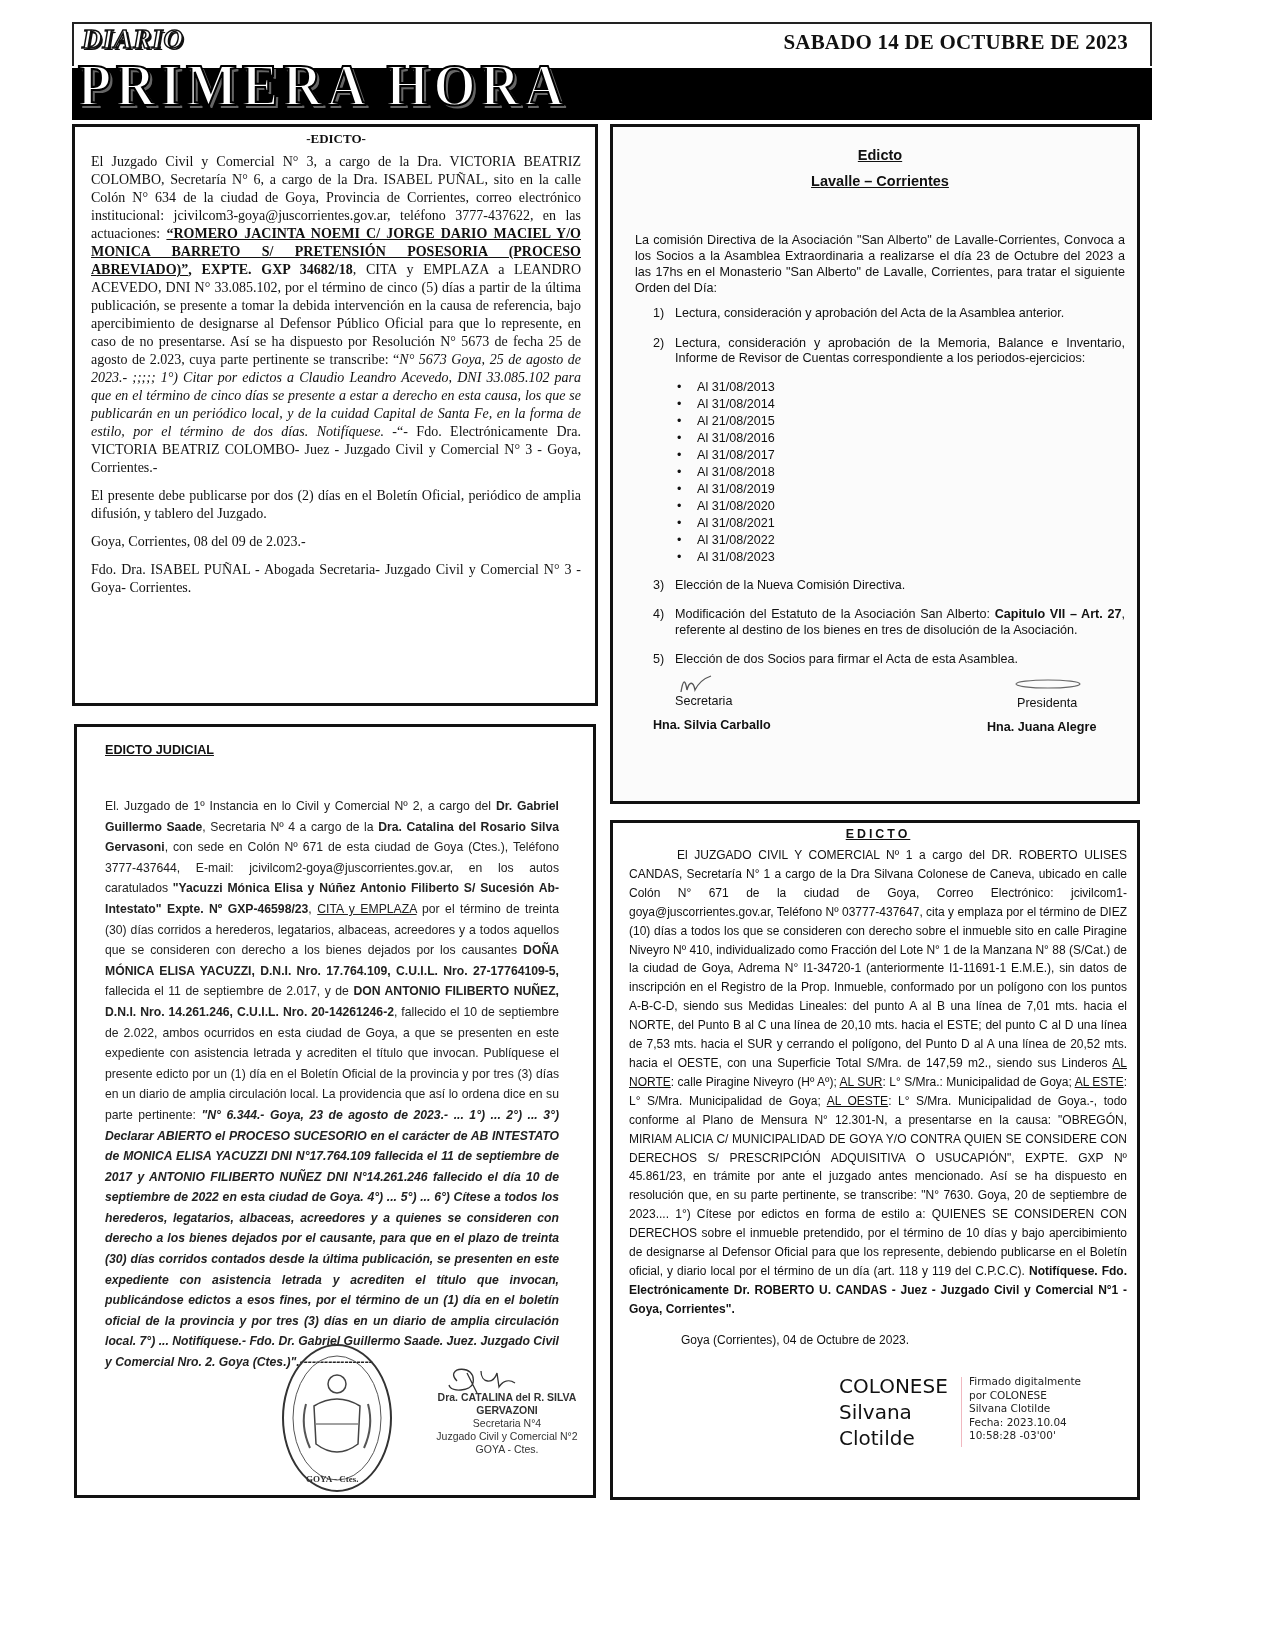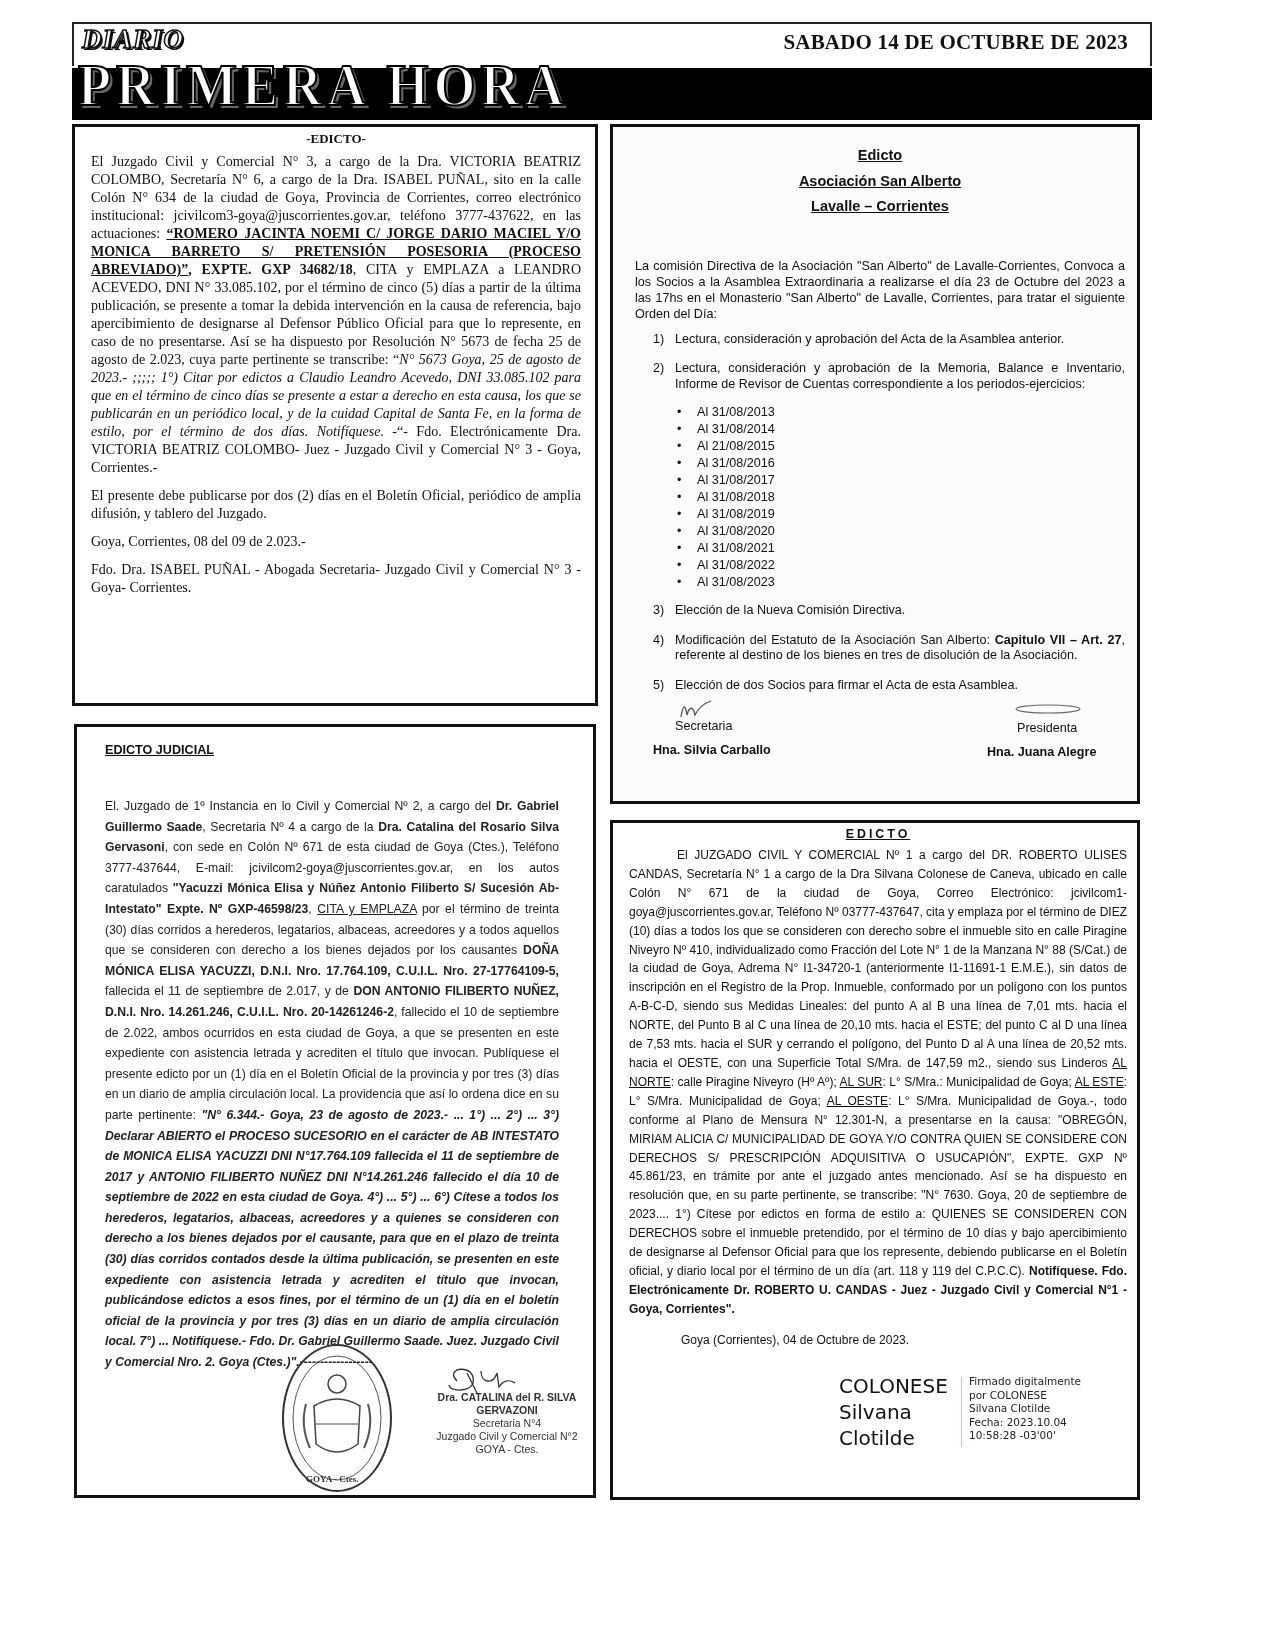--- a/index.html
+++ b/index.html
@@ -78,21 +78,20 @@
 <div id="box1" class="box serif">
   <div class="title">-EDICTO-</div>
   <p><span>El Juzgado Civil y Comercial N° 3, a cargo de la Dra. VICTORIA BEATRIZ COLOMBO, Secretaría N° 6, a cargo de la Dra. ISABEL PUÑAL, sito en la calle Colón N° 634 de la ciudad de Goya, Provincia de Corrientes, correo electrónico institucional: jcivilcom3-goya@juscorrientes.gov.ar, teléfono 3777-437622, en las actuaciones: </span><b><u>“ROMERO JACINTA NOEMI C/ JORGE DARIO MACIEL Y/O MONICA BARRETO S/ PRETENSIÓN POSESORIA (PROCESO ABREVIADO)”</u></b><b>, EXPTE. GXP 34682/18</b><span>, CITA y EMPLAZA a LEANDRO ACEVEDO, DNI N° 33.085.102, por el término de cinco (5) días a partir de la última publicación, se presente a tomar la debida intervención en la causa de referencia, bajo apercibimiento de designarse al Defensor Público Oficial para que lo represente, en caso de no presentarse. Así se ha dispuesto por Resolución N° 5673 de fecha 25 de agosto de 2.023, cuya parte pertinente se transcribe: “</span><i>N° 5673 Goya, 25 de agosto de 2023.-  ;;;;; 1°) Citar por edictos a Claudio Leandro Acevedo, DNI 33.085.102 para que en el término de cinco días  se presente a estar a derecho en esta causa,  los que se publicarán en un periódico local, y de la cuidad Capital de Santa Fe, en la forma de estilo, por el término de dos días. Notifíquese.</i><span> -“- Fdo. Electrónicamente Dra. VICTORIA BEATRIZ COLOMBO- Juez - Juzgado Civil y Comercial N° 3 - Goya, Corrientes.-</span></p>
   <p class="gap">El presente debe publicarse por dos (2) días en el Boletín Oficial, periódico de amplia difusión, y tablero del Juzgado.</p>
   <p class="gap">Goya, Corrientes, 08 del 09 de 2.023.-</p>
   <p class="gap">Fdo. Dra. ISABEL PUÑAL - Abogada Secretaria- Juzgado Civil y Comercial N° 3 - Goya- Corrientes.</p>
 </div>
 
 <div id="box2" class="box sans">
   <div class="h">Edicto</div>
-  <div class="h">Asociación San Alberto</div>
   <div class="h">Lavalle – Corrientes</div>
   <div class="intro">La comisión Directiva de la Asociación "San Alberto" de Lavalle-Corrientes, Convoca a los Socios a la Asamblea Extraordinaria a realizarse el día 23 de Octubre del 2023 a las 17hs en el Monasterio "San Alberto" de Lavalle, Corrientes, para tratar el siguiente Orden del Día:</div>
   <ol>
     <li>
         <span class="num">1)</span>
         <span class="txt">Lectura, consideración y aprobación del Acta de la Asamblea anterior.</span>
       </li>
     <li style="flex-wrap:wrap;">
         <span class="num">2)</span>
         <span class="txt">Lectura, consideración y aprobación de la Memoria, Balance e Inventario, Informe de Revisor de Cuentas correspondiente a los periodos-ejercicios:</span>

